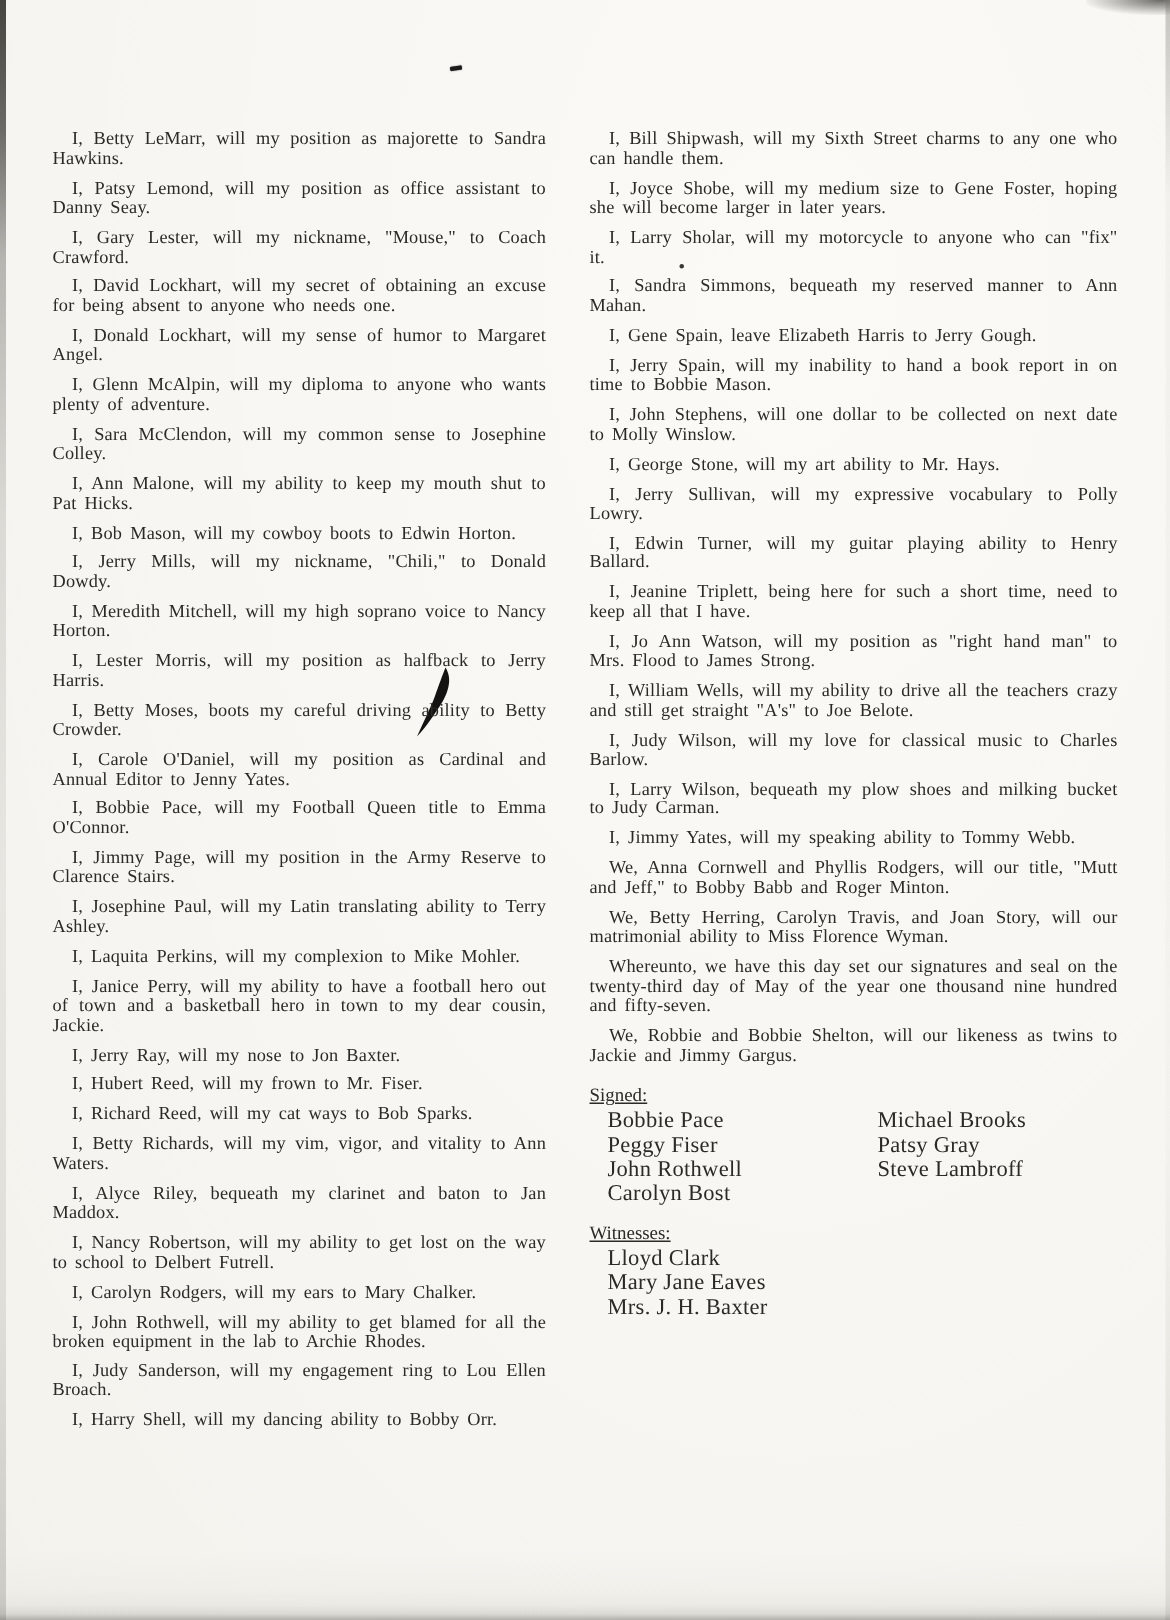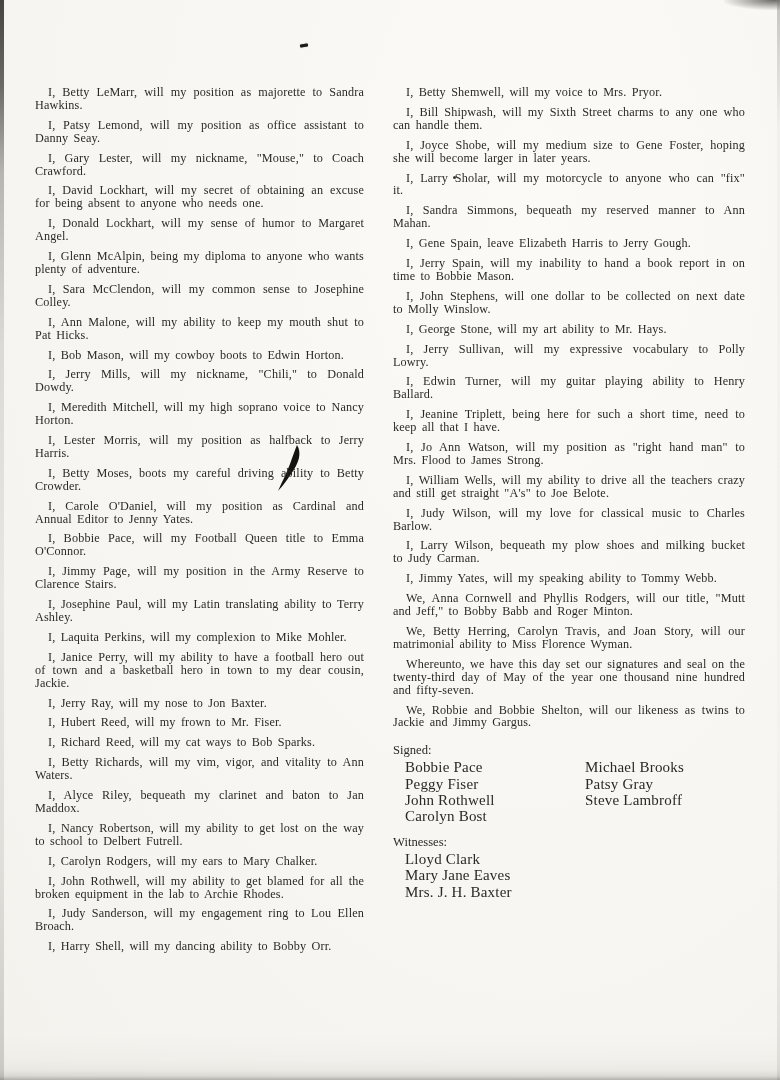--- a/index.html
+++ b/index.html
@@ -45,21 +45,21 @@
   .para{
     margin:0 0 7px 0;
     font-size:12.2px;
     line-height:12.9px;
     text-align:justify;
     text-indent:13px;
     word-spacing:2.1px;
     letter-spacing:.15px;
   }
   .signed-block{margin-top:13px;}
-  .sig-label{font-size:12.6px;line-height:16px;margin:1px 0 2px 0;}
+  .sig-label{font-size:12.6px;line-height:16px;margin:1px 0 2px 0;text-decoration:underline;}
   .sig-cols{display:flex;flex-direction:row;}
   .sig-col1{width:180px;}
   .sig-list p, .wit-list p{
     margin:0 0 1px 12px;
     font-size:15px;
     line-height:15.2px;
     letter-spacing:.2px;
   }
   .wit-block{margin-top:9px;}
   
@@ -90,21 +90,21 @@
   <svg class="ink-stroke" viewBox="0 0 34 48" xmlns="http://www.w3.org/2000/svg">
     <path d="M21 1 C26 9 23 19 15 30 C11 36 6 43 2 47 C6 38 11 28 14 20 C16.5 13 19 6 21 1 Z" fill="#141311"></path>
   </svg>
 
   <div class="col col-left">
       <p class="para">I, Betty LeMarr, will my position as majorette to Sandra Hawkins.</p>
       <p class="para">I, Patsy Lemond, will my position as office assistant to Danny Seay.</p>
       <p class="para">I, Gary Lester, will my nickname, "Mouse," to Coach Crawford.</p>
       <p class="para">I, David Lockhart, will my secret of obtaining an excuse for being absent to anyone who needs one.</p>
       <p class="para">I, Donald Lockhart, will my sense of humor to Margaret Angel.</p>
-      <p class="para">I, Glenn McAlpin, being my diploma to anyone who wants plenty of adventure.</p>
+      <p class="para">I, Glenn McAlpin, will my diploma to anyone who wants plenty of adventure.</p>
       <p class="para">I, Sara McClendon, will my common sense to Josephine Colley.</p>
       <p class="para">I, Ann Malone, will my ability to keep my mouth shut to Pat Hicks.</p>
       <p class="para">I, Bob Mason, will my cowboy boots to Edwin Horton.</p>
       <p class="para">I, Jerry Mills, will my nickname, "Chili," to Donald Dowdy.</p>
       <p class="para">I, Meredith Mitchell, will my high soprano voice to Nancy Horton.</p>
       <p class="para">I, Lester Morris, will my position as halfback to Jerry Harris.</p>
       <p class="para">I, Betty Moses, boots my careful driving ability to Betty Crowder.</p>
       <p class="para">I, Carole O'Daniel, will my position as Cardinal and Annual Editor to Jenny Yates.</p>
       <p class="para">I, Bobbie Pace, will my Football Queen title to Emma O'Connor.</p>
       <p class="para">I, Jimmy Page, will my position in the Army Reserve to Clarence Stairs.</p>
@@ -118,21 +118,20 @@
       <p class="para">I, Alyce Riley, bequeath my clarinet and baton to Jan Maddox.</p>
       <p class="para">I, Nancy Robertson, will my ability to get lost on the way to school to Delbert Futrell.</p>
       <p class="para">I, Carolyn Rodgers, will my ears to Mary Chalker.</p>
       <p class="para">I, John Rothwell, will my ability to get blamed for all the broken equipment in the lab to Archie Rhodes.</p>
       <p class="para">I, Judy Sanderson, will my engagement ring to Lou Ellen Broach.</p>
       <p class="para">I, Harry Shell, will my dancing ability to Bobby Orr.</p>
     </div>
 
   <div class="col col-right">
     <div>
-        <p class="para">I, Betty Shemwell, will my voice to Mrs. Pryor.</p>
         <p class="para">I, Bill Shipwash, will my Sixth Street charms to any one who can handle them.</p>
         <p class="para">I, Joyce Shobe, will my medium size to Gene Foster, hoping she will become larger in later years.</p>
         <p class="para">I, Larry Sholar, will my motorcycle to anyone who can "fix" it.</p>
         <p class="para">I, Sandra Simmons, bequeath my reserved manner to Ann Mahan.</p>
         <p class="para">I, Gene Spain, leave Elizabeth Harris to Jerry Gough.</p>
         <p class="para">I, Jerry Spain, will my inability to hand a book report in on time to Bobbie Mason.</p>
         <p class="para">I, John Stephens, will one dollar to be collected on next date to Molly Winslow.</p>
         <p class="para">I, George Stone, will my art ability to Mr. Hays.</p>
         <p class="para">I, Jerry Sullivan, will my expressive vocabulary to Polly Lowry.</p>
         <p class="para">I, Edwin Turner, will my guitar playing ability to Henry Ballard.</p>

